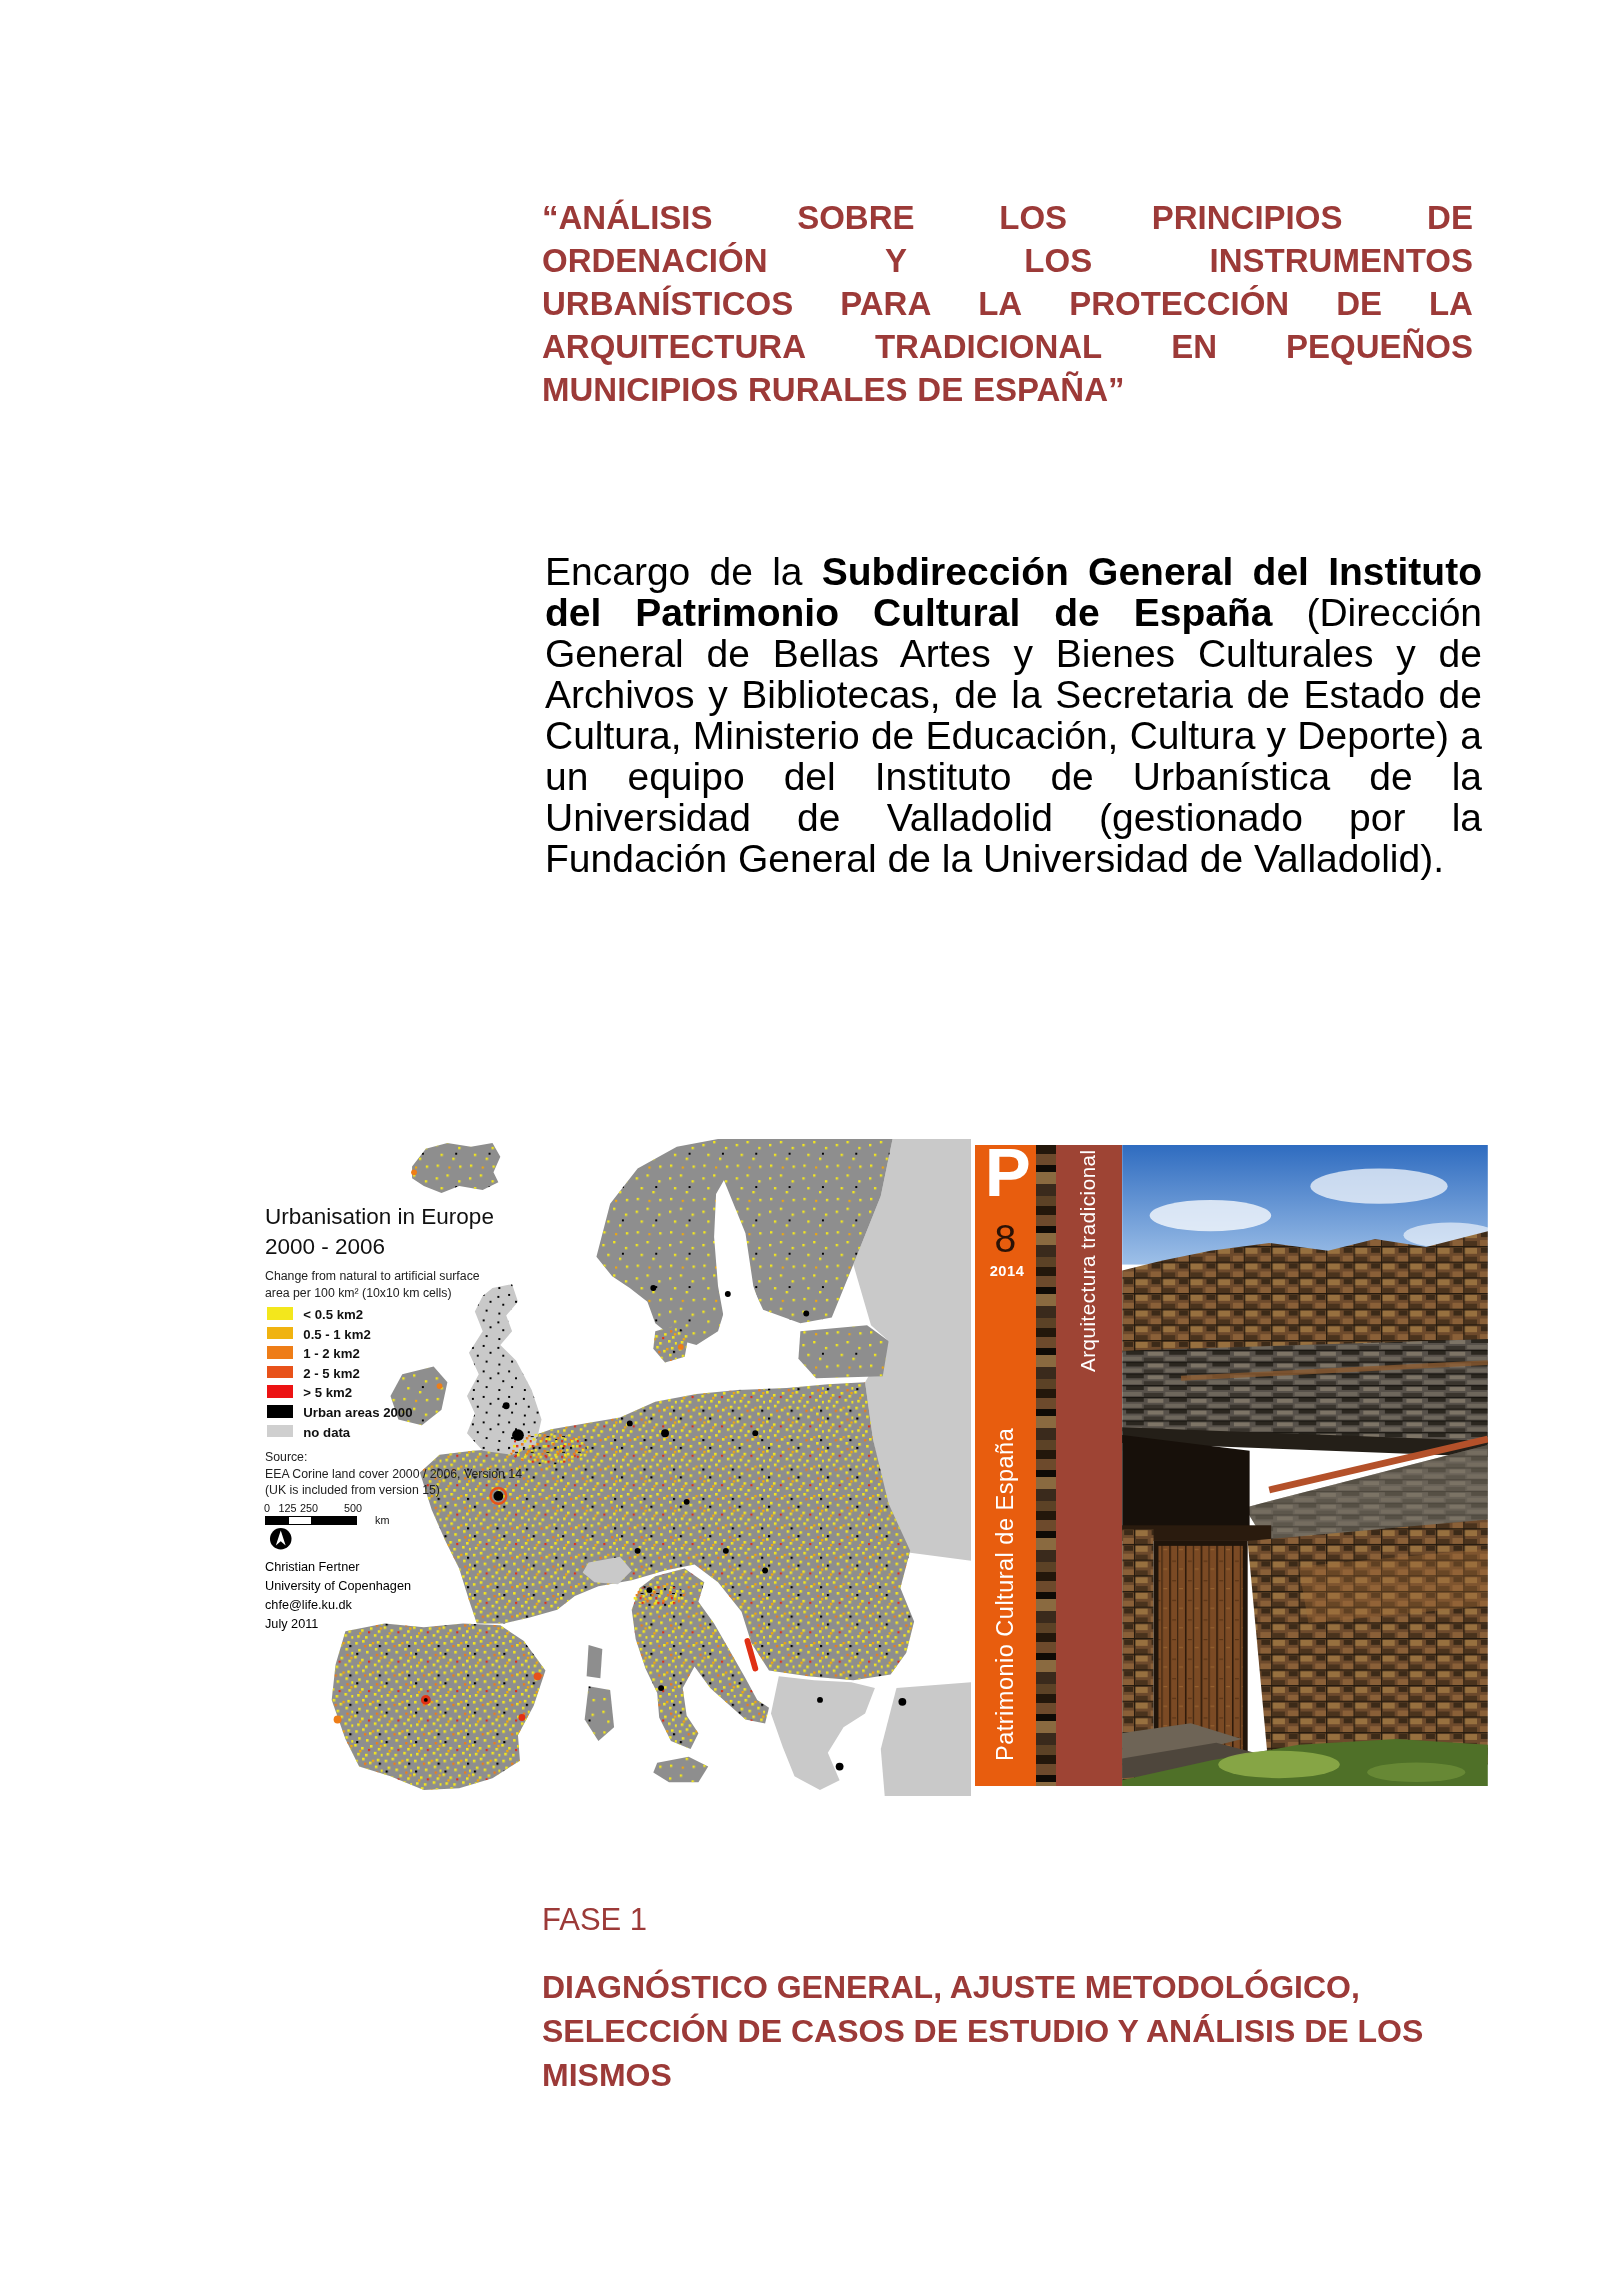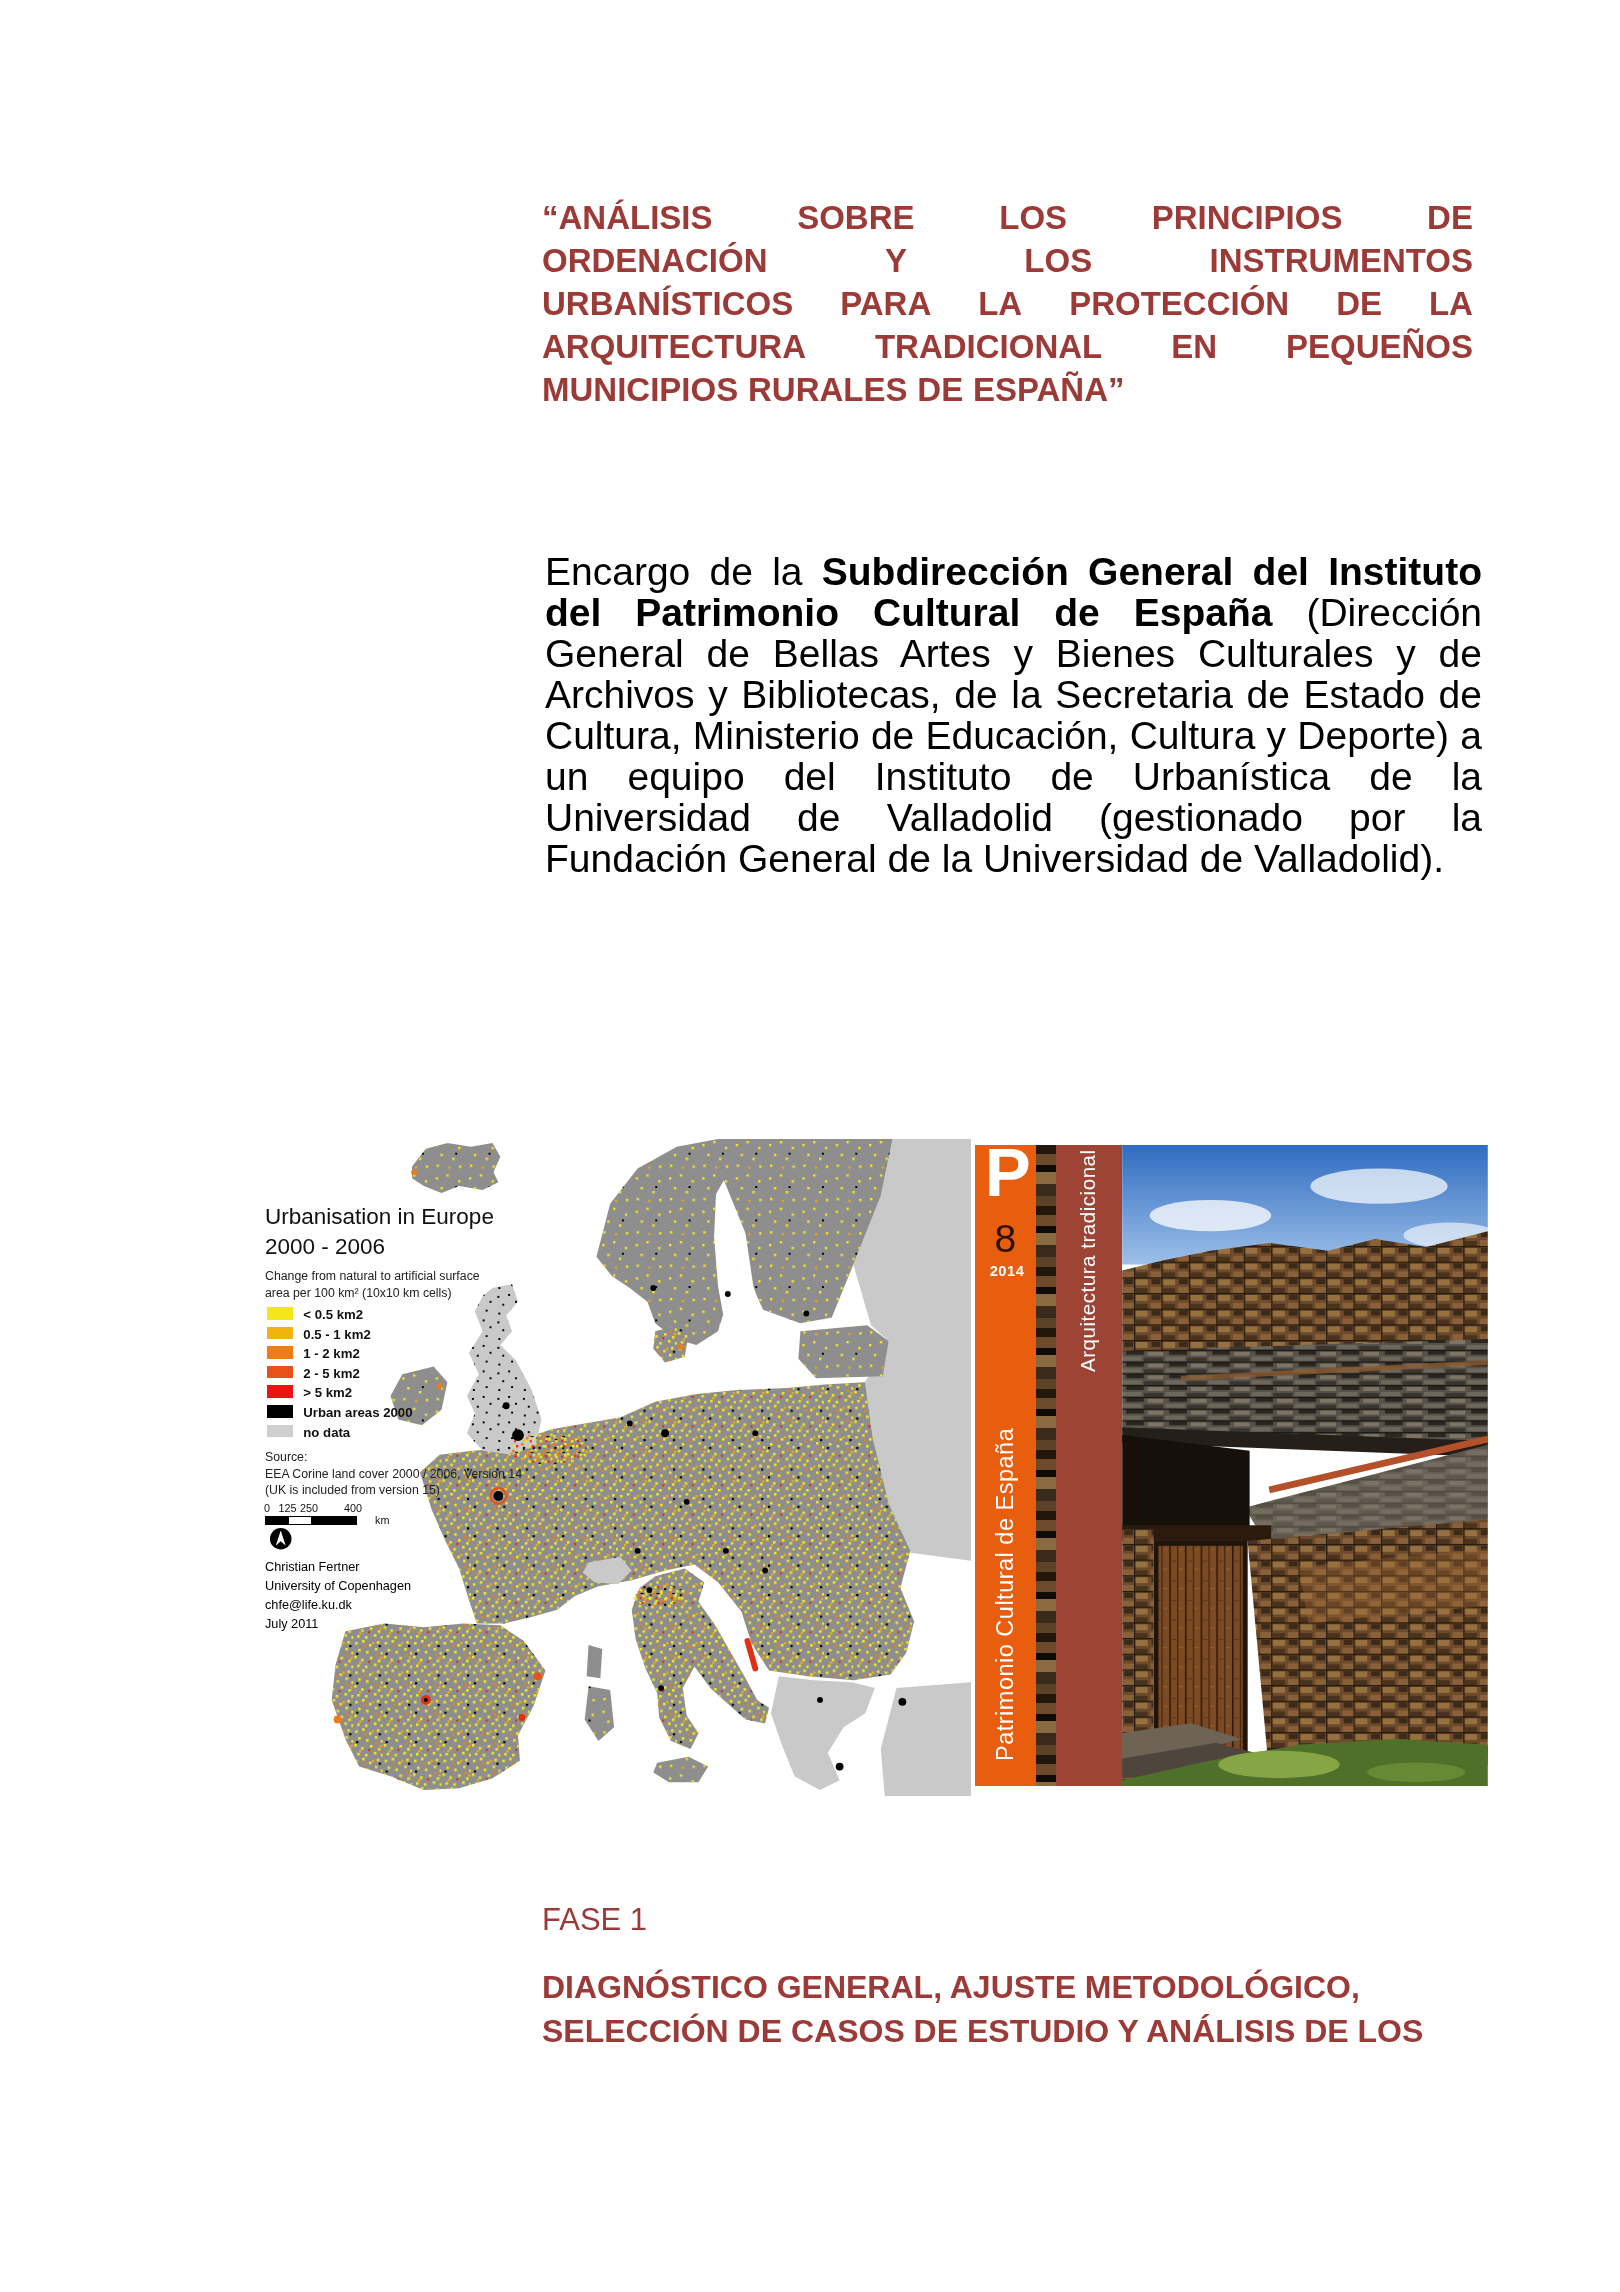--- a/index.html
+++ b/index.html
@@ -306,21 +306,21 @@
     </div>
   <div class="map-source">
     <div>Source:</div>
     <div>EEA Corine land cover 2000 / 2006, Version 14</div>
     <div>(UK is included from version 15)</div>
   </div>
   <div class="scalebar">
     <span class="tick t0">0</span>
     <span class="tick t1">125</span>
     <span class="tick t2">250</span>
-    <span class="tick t3">400</span>
+    <span class="tick t3">500</span>
     <span class="bar">
         <span class="seg1"></span>
         <span class="seg2"></span>
         <span class="seg3"></span>
       </span>
     <span class="unit">km</span>
   </div>
   <div class="north-arrow">
     <svg width="23.5" height="23.5" viewBox="0 0 24 24">
       <circle cx="12" cy="12" r="11" fill="#000"></circle>
@@ -415,14 +415,15 @@
   <div class="cover-num">8</div>
   <div class="cover-year">2014</div>
   <div class="vtext vtext-orange">Patrimonio Cultural de España</div>
   <div class="vtext vtext-maroon">Arquitectura tradicional</div>
 </div>
 
 <div class="fase-label">FASE 1</div>
 <div class="fase-heading">
     <div class="jline">DIAGNÓSTICO GENERAL, AJUSTE METODOLÓGICO,</div>
     <div class="jline">SELECCIÓN DE CASOS DE ESTUDIO Y ANÁLISIS DE LOS</div>
+    <div class="jline">MISMOS</div>
   </div>
 
 
 </body></html>

